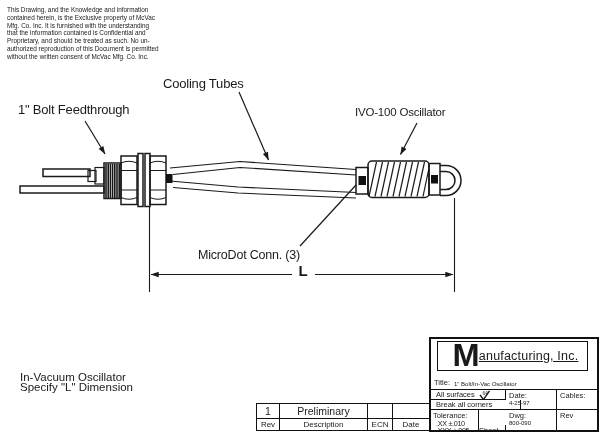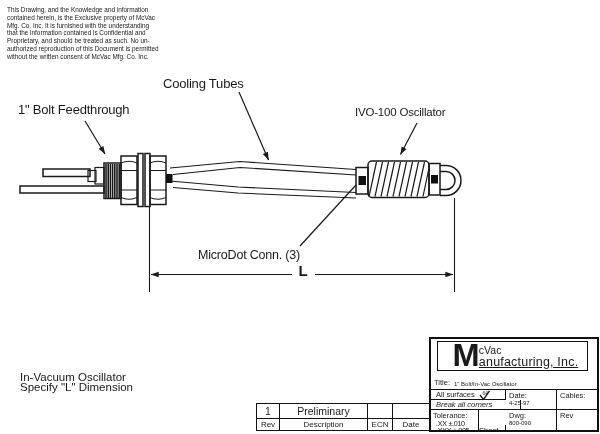--- a/index.html
+++ b/index.html
@@ -33,21 +33,21 @@
   .tb-logo{left:6px;top:2px;width:151px;height:30px;border:1.6px solid #111;display:flex;align-items:center;padding-left:15px;}
   .tb-logo-m{font-size:31px;font-weight:bold;line-height:24px;letter-spacing:-1px;transform:scaleX(1.05);}
   .tb-logo-text{margin-left:1px;}
   .tb-logo-text .t1{font-size:10.5px;line-height:11px;}
   .tb-logo-text .t2{font-size:12.5px;line-height:12px;letter-spacing:0.2px;text-decoration:underline;}
   .tb-title-row{left:0;top:37px;width:100%;height:14px;border-bottom:1.5px solid #111;display:flex;align-items:center;padding-left:3px;}
   .tb-label{font-size:7.5px;}
   .tb-tiny{font-size:6px;}
   .tb-title-row .tb-tiny{margin-left:4px;margin-top:2px;}
   .tb-surfaces{left:0;top:51px;width:75px;height:10px;border-right:1.6px solid #111;border-bottom:1px solid #111;display:flex;align-items:center;padding-left:5px;}
-  .tb-corners{left:0;top:61px;width:90px;height:10px;border-right:1.6px solid #111;border-bottom:1.6px solid #111;display:flex;align-items:center;padding-left:5px;font-style:italic;}
+  .tb-corners{left:0;top:61px;width:90px;height:10px;border-right:1.6px solid #111;border-bottom:1.6px solid #111;display:flex;align-items:center;padding-left:5px;}
   .tb-date{left:75px;top:51px;width:51px;height:20px;border-right:1.6px solid #111;border-bottom:1.6px solid #111;padding:1px 0 0 3px;}
   .tb-scale{left:126px;top:51px;right:0;height:20px;border-bottom:1.6px solid #111;padding:1px 0 0 3px;}
   .tb-tol{left:0;top:71px;width:48px;bottom:0;border-right:1.6px solid #111;padding:1px 9px 0 2px;}
   .tb-tol .tval{font-size:7.2px;line-height:7.4px;margin-left:3px;white-space:nowrap;letter-spacing:-0.3px;}
   .tb-sheet{left:46px;top:86px;width:29px;bottom:0;border-right:1.6px solid #111;padding:1px 0 0 2px;}
   .tb-sheet .sval{font-size:8.5px;margin-top:1px;white-space:nowrap;letter-spacing:-0.5px;}
   .tb-dwg{left:75px;top:71px;width:51px;bottom:0;border-right:1.6px solid #111;padding:1px 0 0 3px;}
   .tb-rev{left:126px;top:71px;right:0;bottom:0;padding:1px 0 0 3px;}
   .fin-sym{margin-left:auto;margin-right:13px;}
 </style>
@@ -171,21 +171,20 @@
     <div class="rt-c hd">Rev</div>
     <div class="rt-c hd">Description</div>
     <div class="rt-c hd">ECN</div>
     <div class="rt-c hd last">Date</div>
   </div>
 
   <div class="abs title-block">
     <div class="tb tb-logo">
       <span class="tb-logo-m">M</span>
       <span class="tb-logo-text">
-        <div class="t1">cVac</div>
         <div class="t2">anufacturing, Inc.</div>
       </span>
     </div>
 
     <div class="tb tb-title-row">
       <span class="tb-label">Title:</span>
       <span class="tb-tiny">1" Bolt/In-Vac Oscillator</span>
     </div>
 
     <div class="tb tb-surfaces">

